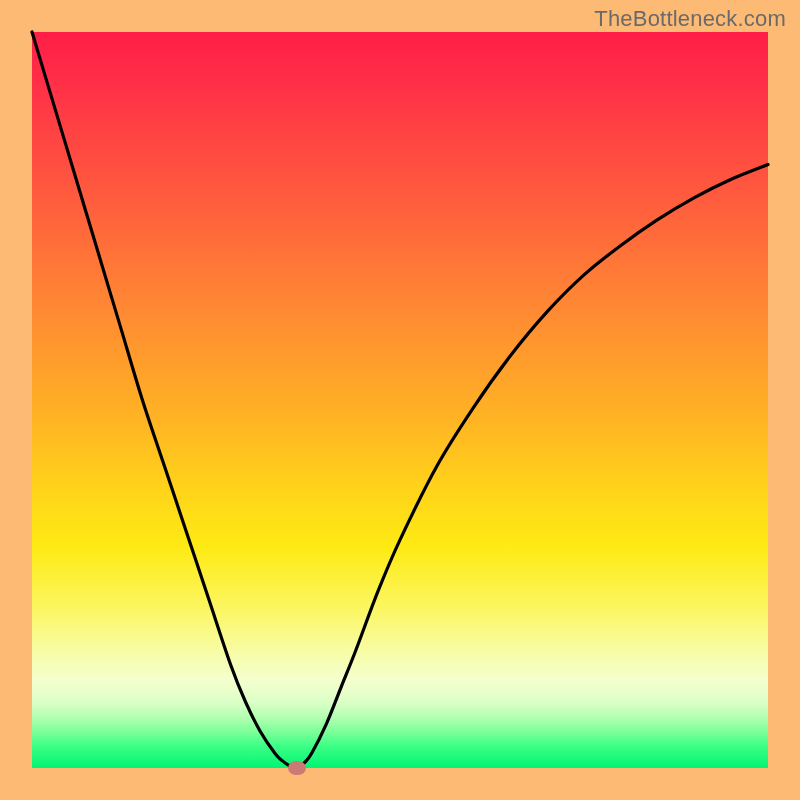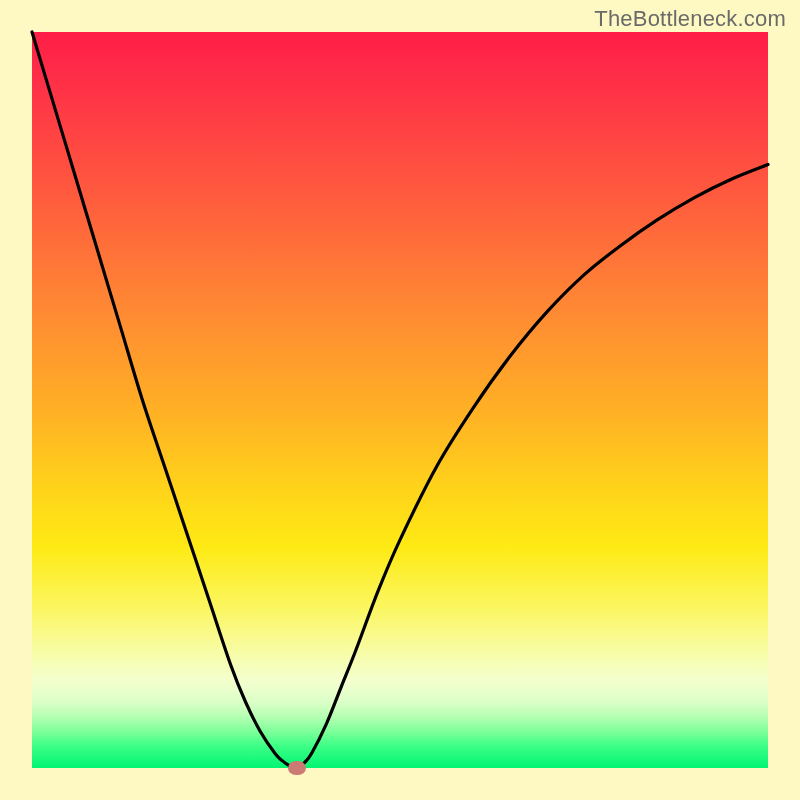--- a/index.html
+++ b/index.html
@@ -10,21 +10,21 @@
     background: #000;
     overflow: hidden;
     font-family: Arial, Helvetica, sans-serif;
   }
   .frame {
     position: absolute;
     left: 0;
     top: 0;
     width: 800px;
     height: 800px;
-    background: #fef9c3;
+    background: #fdba74;
   }
   .plot {
     position: absolute;
     left: 32px;
     top: 32px;
     width: 736px;
     height: 736px;
     background: linear-gradient(to bottom,
       #ff1e46 0%,
       #ff2d48 6%,

